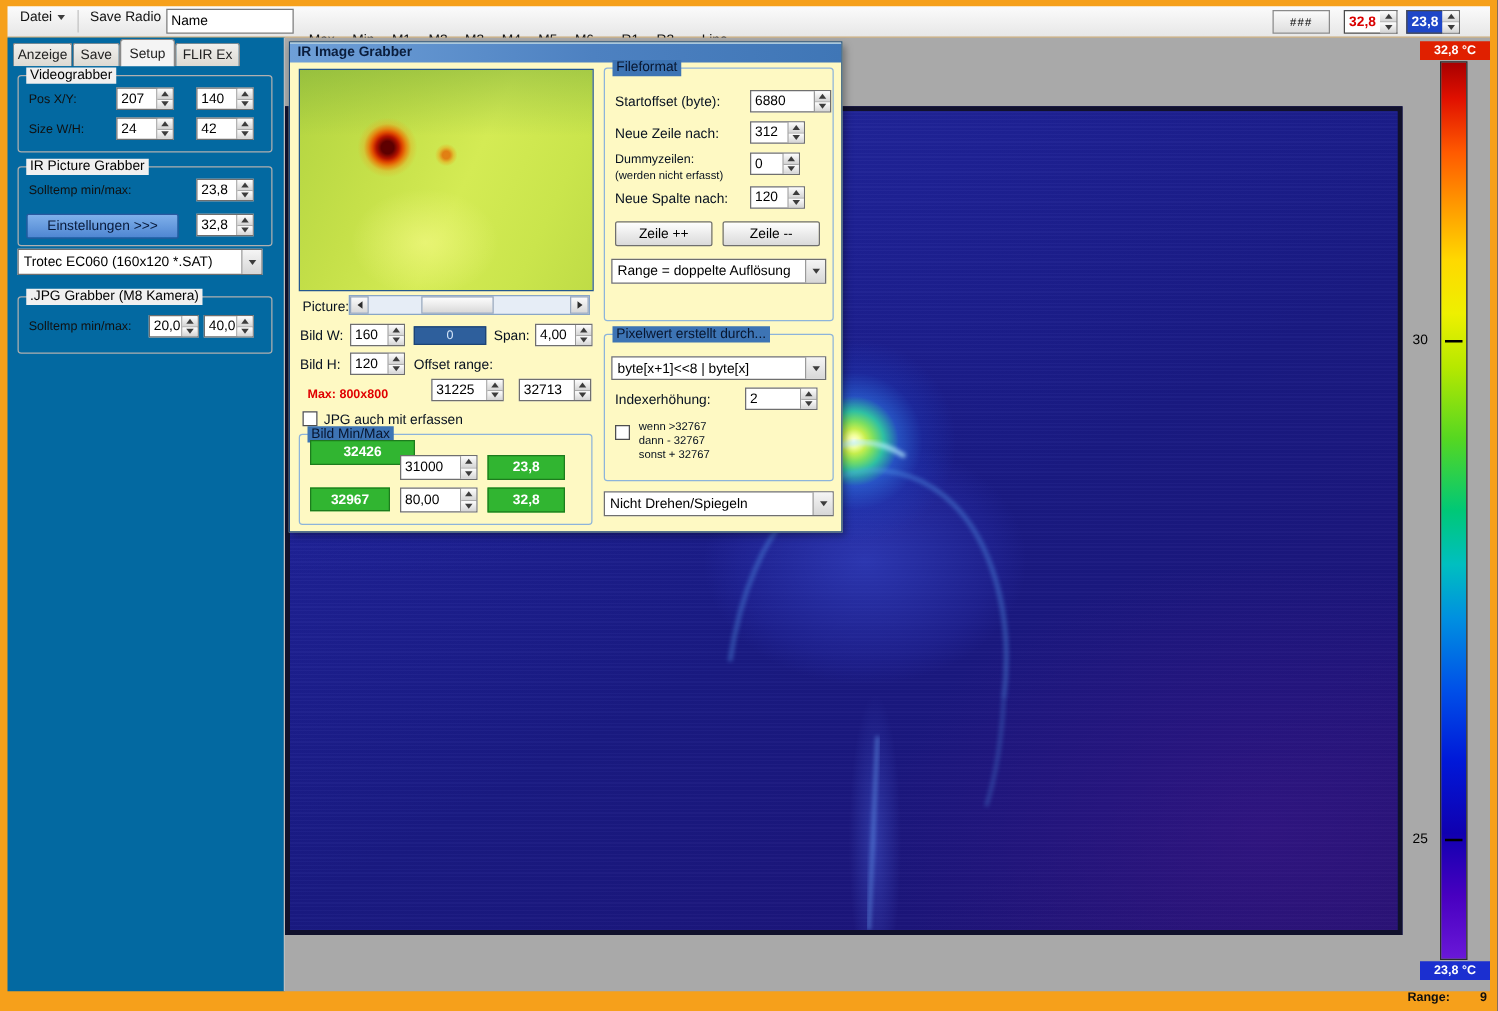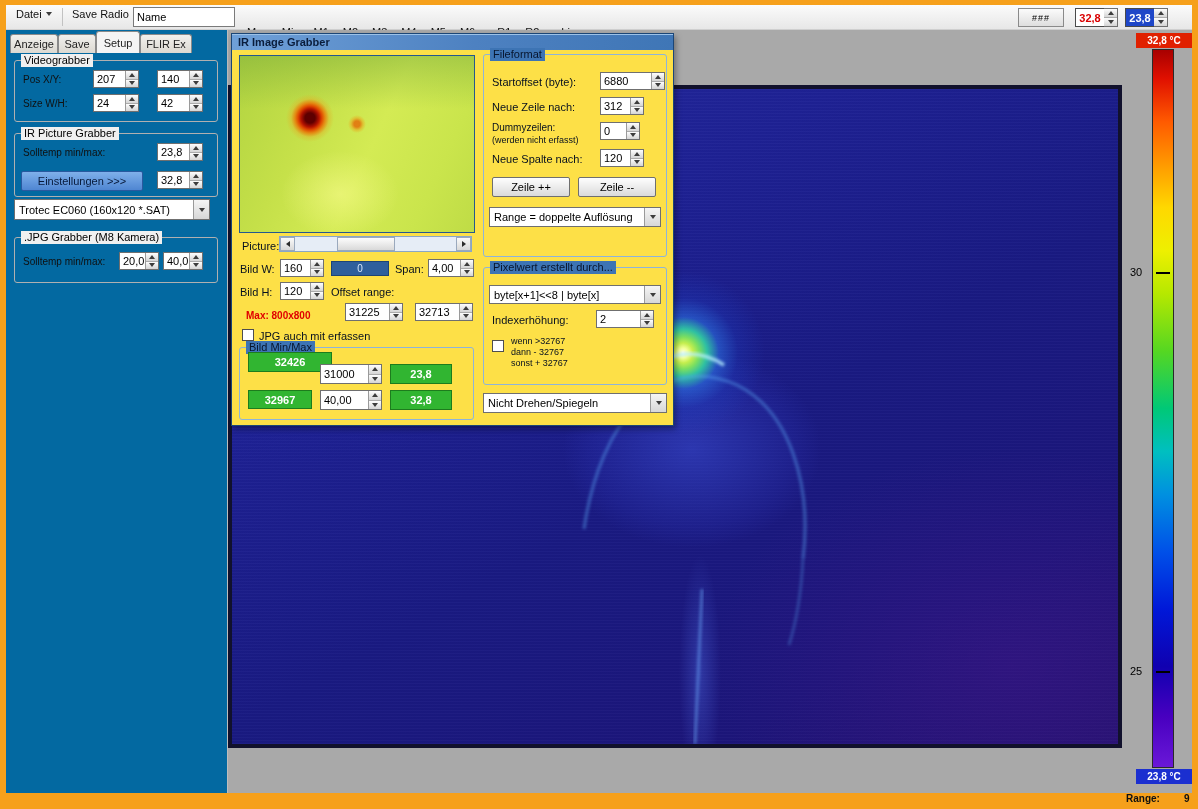--- a/index.html
+++ b/index.html
@@ -49,21 +49,21 @@
   #thermal{position:absolute;inset:0;
     background:
       radial-gradient(circle at 451px 264px, #fdffe9 0px, #f2ff96 5px, #c4ee4e 10px, #7cdf60 16px, #2fc0a2 24px, rgba(45,120,235,0.55) 36px, rgba(30,70,205,0.25) 55px, rgba(20,40,160,0) 82px),
       radial-gradient(ellipse 170px 130px at 460px 360px, rgba(62,82,220,0.5) 0%, rgba(45,55,185,0.22) 60%, rgba(0,0,0,0) 76%),
       radial-gradient(ellipse 30px 170px at 468px 585px, rgba(92,130,255,0.3), rgba(0,0,0,0) 70%),
       radial-gradient(ellipse 430px 310px at 88% 88%, rgba(72,22,142,0.4), rgba(0,0,0,0) 70%),
       radial-gradient(ellipse 520px 360px at 6% 18%, rgba(32,42,172,0.45), rgba(0,0,0,0) 72%),
       repeating-linear-gradient(0deg, rgba(255,255,255,0.025) 0 1px, rgba(0,0,0,0.02) 1px 3px),
       linear-gradient(150deg,#262cA2 0%,#1e2194 30%,#191a82 55%,#1c157a 80%,#231270 100%)}
   
-  #dlg{position:absolute;left:231px;top:33px;width:443px;height:393px;background:#fde047;border:1px solid #1c4676;box-shadow:2px 3px 6px rgba(0,0,0,.35);z-index:5}
+  #dlg{position:absolute;left:231px;top:33px;width:443px;height:393px;background:#fef9c3;border:1px solid #1c4676;box-shadow:2px 3px 6px rgba(0,0,0,.35);z-index:5}
   #dlg-capbar{position:absolute;left:0;top:0;right:0;height:16px;background:linear-gradient(90deg,#6fa0d8,#4d81c1 55%,#3f76b6);border-top:1px solid #9cc2e8}
   #dlg-title{position:absolute;left:6px;top:2px;font-size:11px;color:#0a1d3c;font-weight:bold}
   #preview{position:absolute;left:7px;top:21px;width:236px;height:178px;border:1px solid #24588f;
     background:
       radial-gradient(circle at 70px 62px, #5e0000 0 5px, #b21200 9px, #e04a00 12px, rgba(233,122,8,0.85) 15px, rgba(222,182,42,0.5) 19px, rgba(0,0,0,0) 24px),
       radial-gradient(circle at 117px 68px, rgba(226,122,16,0.95) 0 3px, rgba(231,172,32,0.6) 6px, rgba(0,0,0,0) 9px),
       radial-gradient(ellipse 82px 60px at 100px 138px, rgba(249,252,142,0.55), rgba(0,0,0,0) 72%),
       linear-gradient(180deg, rgba(118,168,58,0.45), rgba(0,0,0,0) 30%),
       linear-gradient(115deg,#b2d441 0%,#c5e049 30%,#d4eb54 55%,#cae54c 80%,#bfdc46 100%)}
   .sbar{position:absolute;height:16px;background:#e6edf6;border:1px solid #89a6c6;display:flex}
@@ -377,21 +377,21 @@
               <span class="tri-up"></span>
             </div>
             <div>
               <span class="tri-down"></span>
             </div>
           </div>
       </div>
       <div class="gcell" style="left:150px;top:16px;width:62px;height:20px">23,8</div>
       <div class="gcell" style="left:8px;top:42px;width:64px;height:19px">32967</div>
       <div class="spin" style="left:80px;top:42px;width:62px;height:20px">
-        <div class="val">40,00</div>
+        <div class="val">80,00</div>
         <div class="ud">
             <div>
               <span class="tri-up"></span>
             </div>
             <div>
               <span class="tri-down"></span>
             </div>
           </div>
       </div>
       <div class="gcell" style="left:150px;top:42px;width:62px;height:20px">32,8</div>

